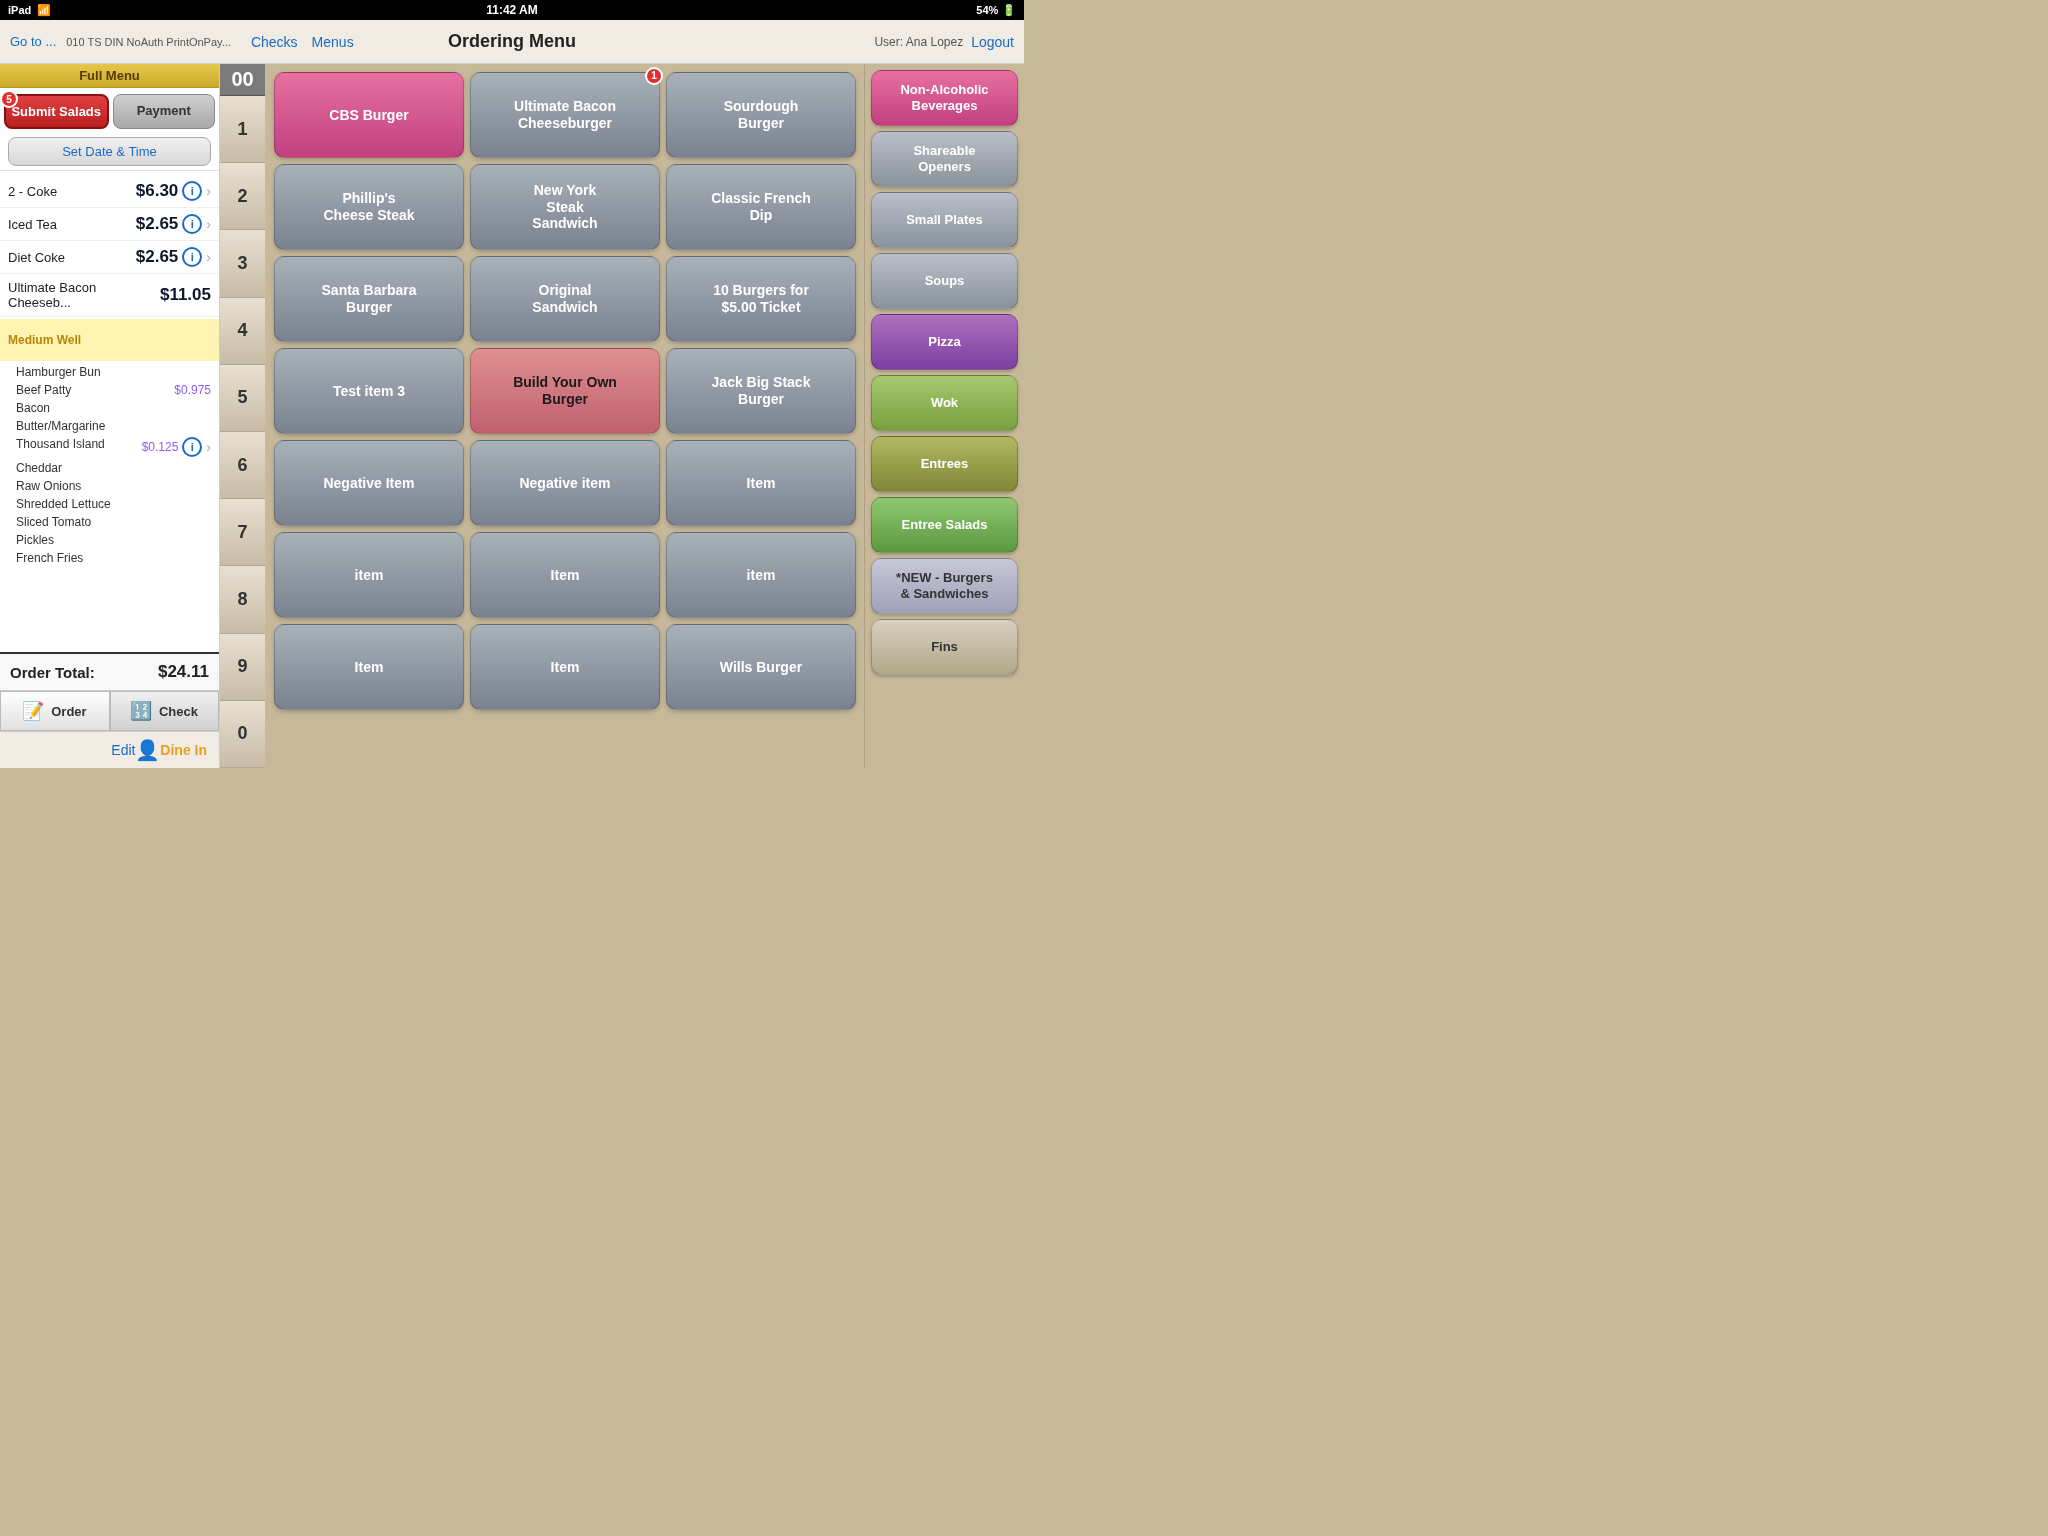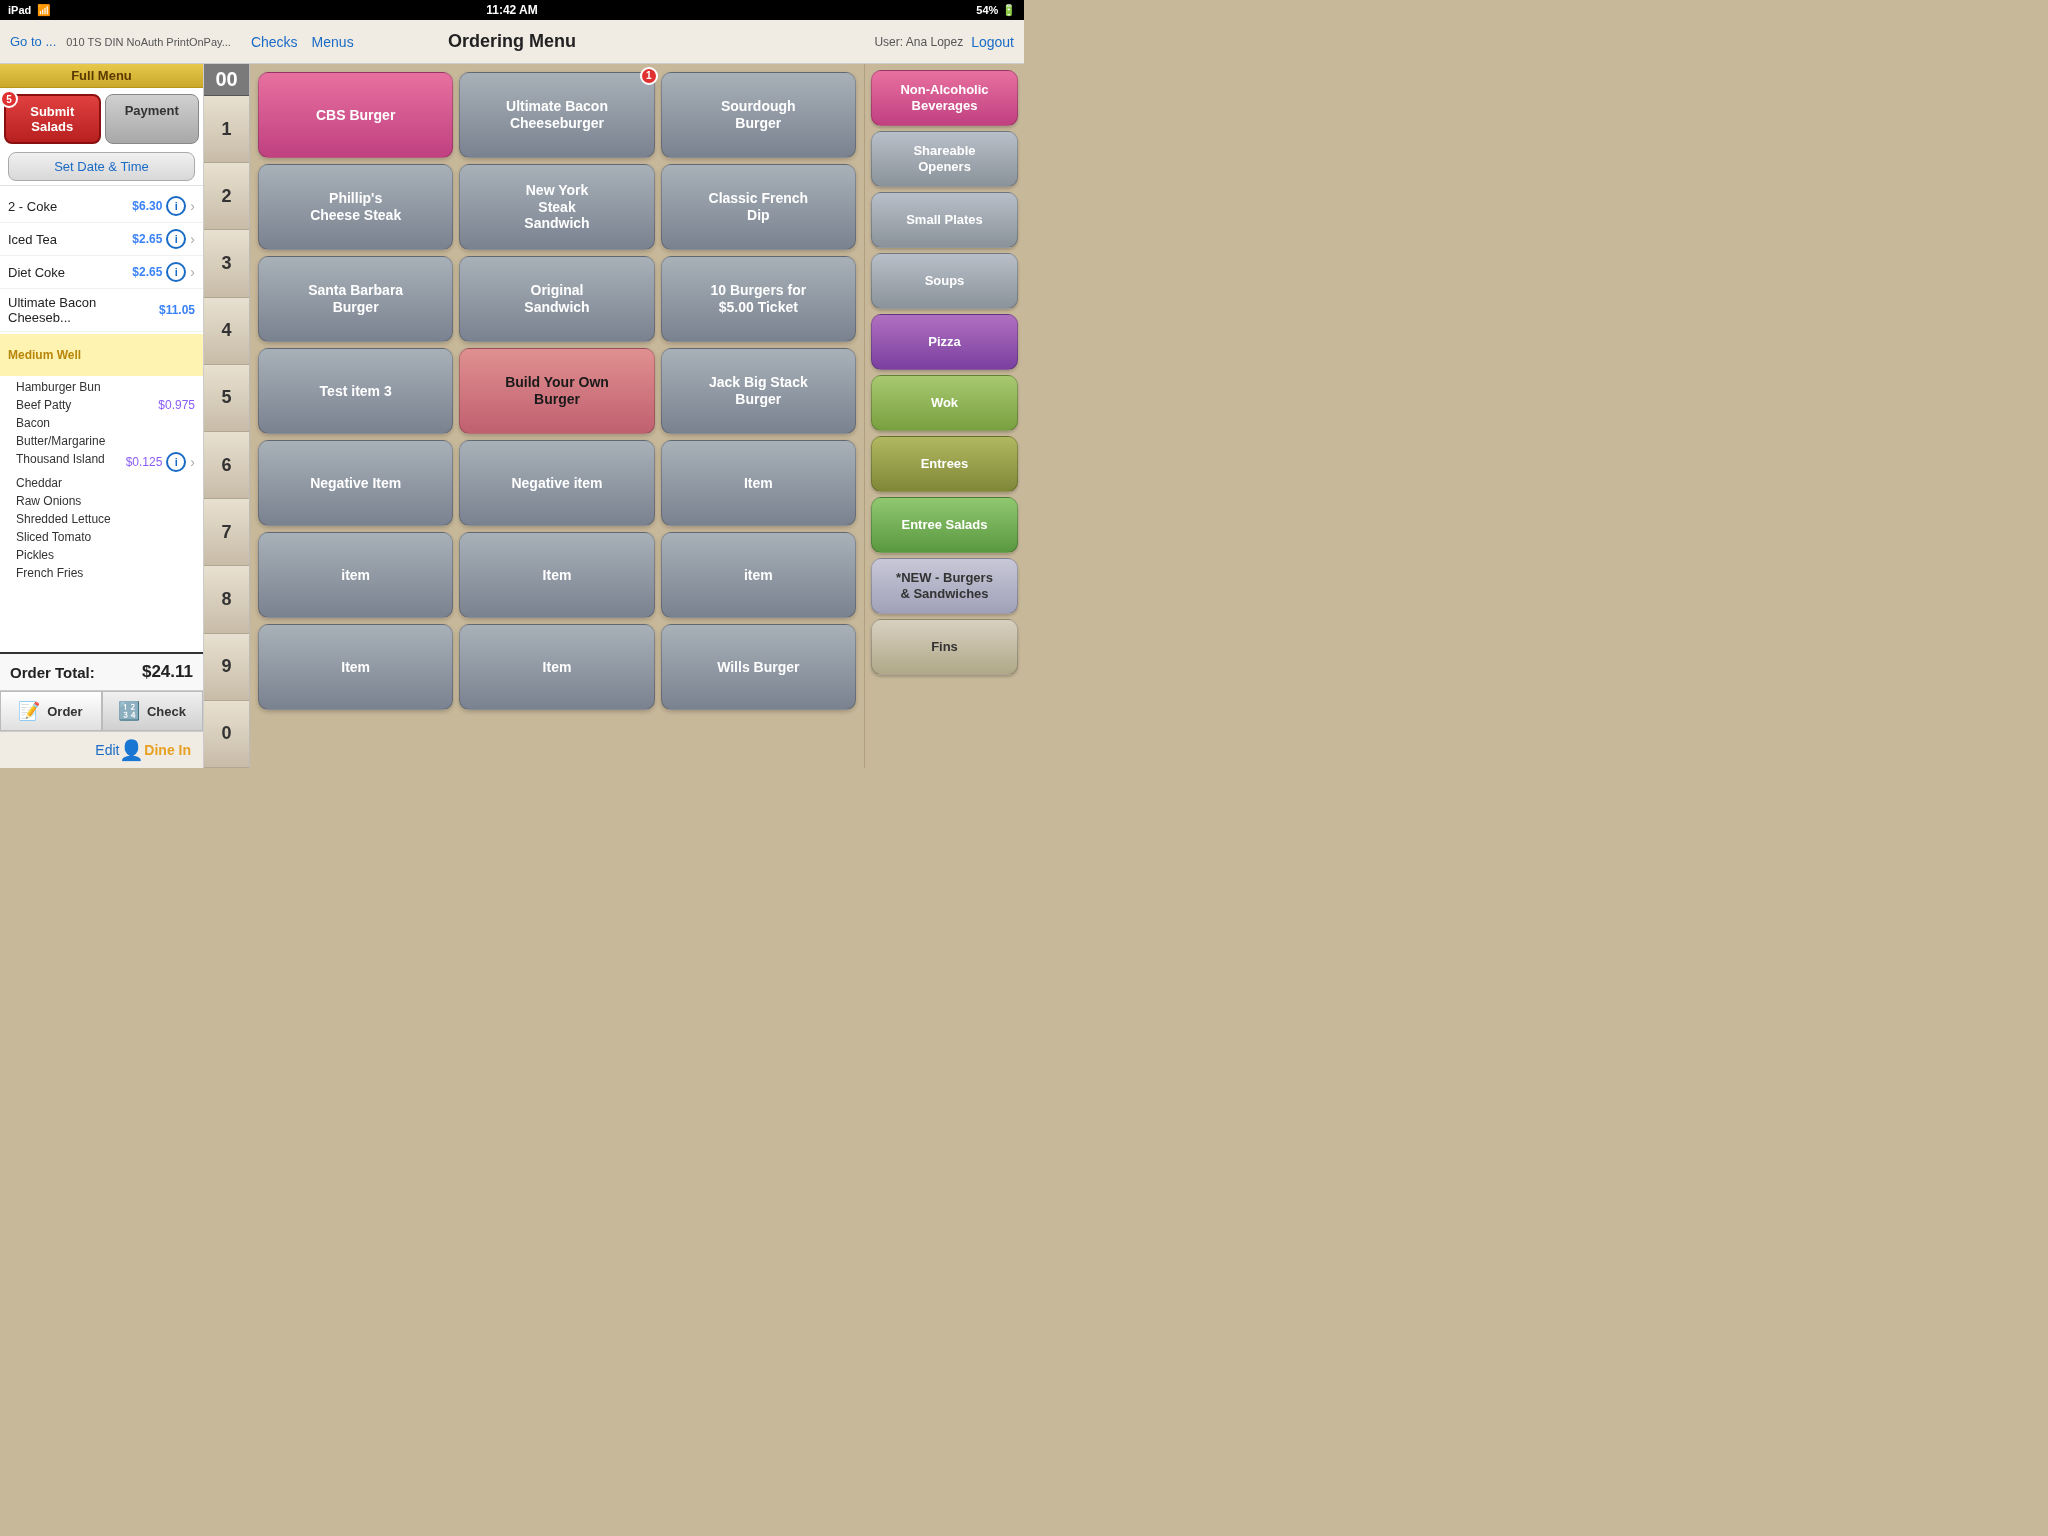--- a/index.html
+++ b/index.html
@@ -52,21 +52,21 @@
 
     
     #main {
       display: flex;
       width: 100%;
       height: calc(768px - 64px);
     }
 
     
     #left-panel {
-      width: 204px;
+      width: 220px;
       background: #fff;
       border-right: 1px solid #ccc;
       display: flex;
       flex-direction: column;
       flex-shrink: 0;
     }
     #left-panel-header {
       background: linear-gradient(to bottom, #e8c84a, #c9a82a);
       text-align: center;
       padding: 4px 0;
@@ -139,21 +139,21 @@
       border-top: 1px solid #e0e0e0;
     }
     .order-item-row {
       display: flex;
       align-items: center;
       justify-content: space-between;
       padding: 6px 8px;
       border-bottom: 1px solid #f0f0f0;
     }
     .order-item-name { font-size: 13px; color: #222; font-weight: 500; }
-    .order-item-price { font-size: 12px; color: #3b82f6; font-weight: 600; }
+    .order-item-price { font-size: 17px; color: #0f172a; font-weight: 600; }
     .order-item-actions { display: flex; align-items: center; gap: 4px; }
     .info-circle {
       width: 20px;
       height: 20px;
       border: 2px solid #1a6bc5;
       border-radius: 50%;
       color: #1a6bc5;
       font-size: 11px;
       font-weight: 700;
       display: flex;

